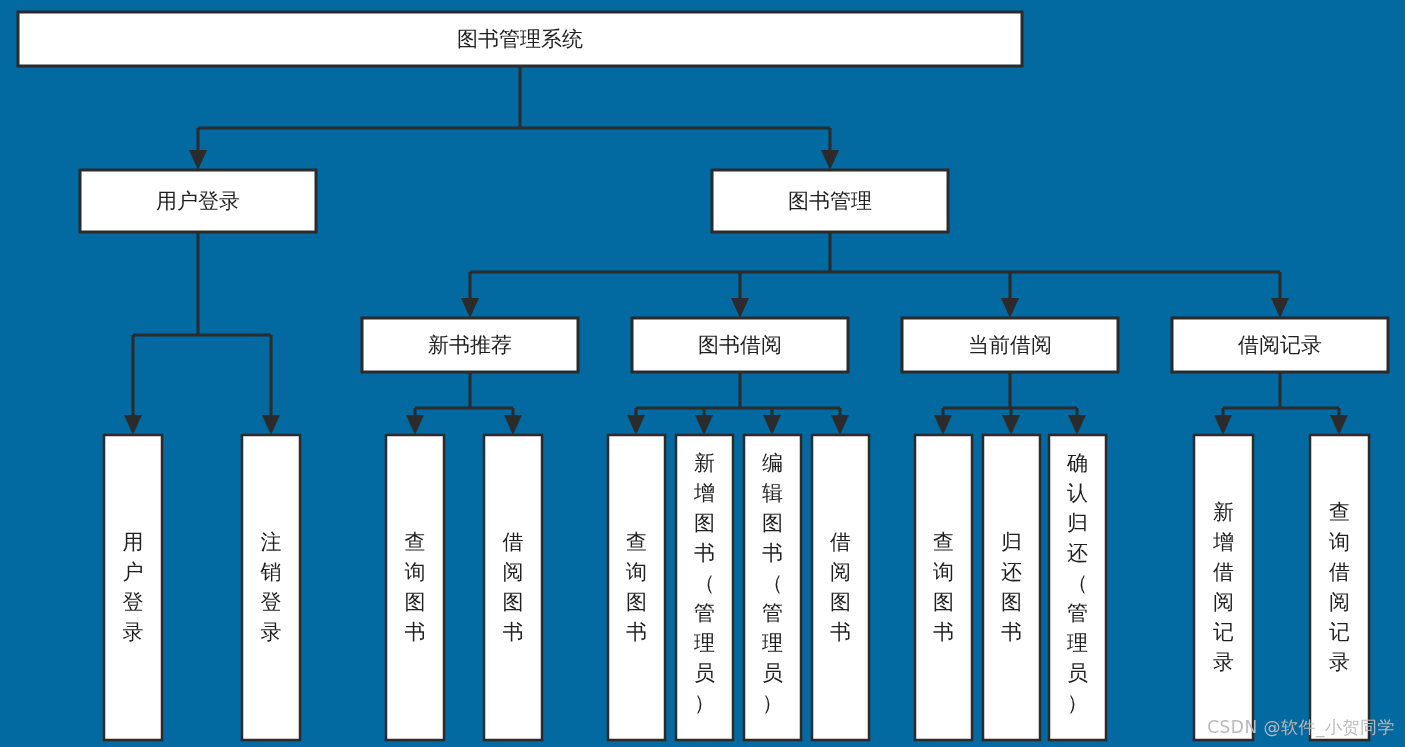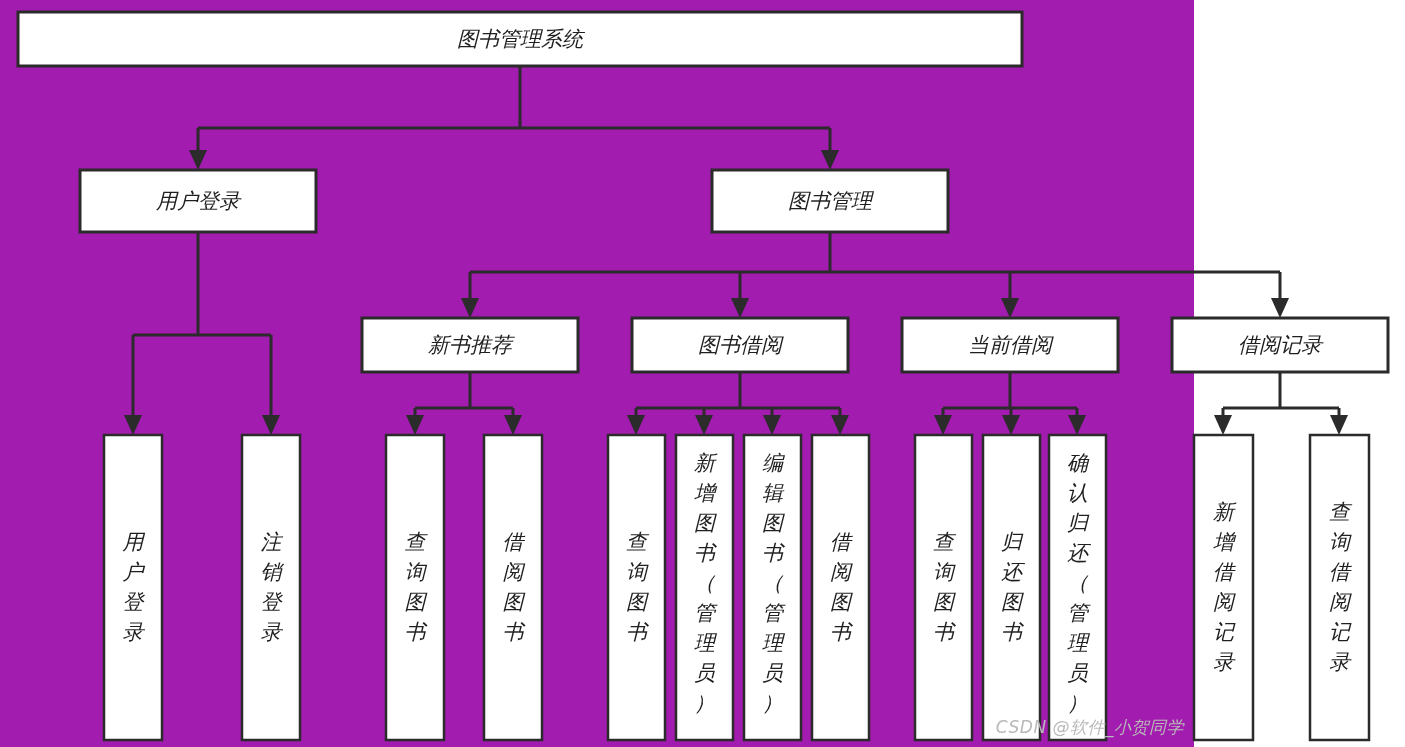--- a/index.html
+++ b/index.html
@@ -9,24 +9,23 @@
     background: #ffffff;
   }
   body {
     width: 1405px;
     height: 747px;
     overflow: hidden;
     font-family: "DejaVu Sans", "Liberation Sans", sans-serif;
   }
   #diagram-root {
     position: relative;
-    width: 1194px;
+    width: 1405px;
     height: 747px;
-    background: #a21caf;
-    font-style: italic;
+    background: #0369a1;
   }
   svg.diagram-canvas {
     position: absolute;
     top: 0;
     left: 0;
     width: 1405px;
     height: 747px;
     display: block;
   }
   .node-box {

